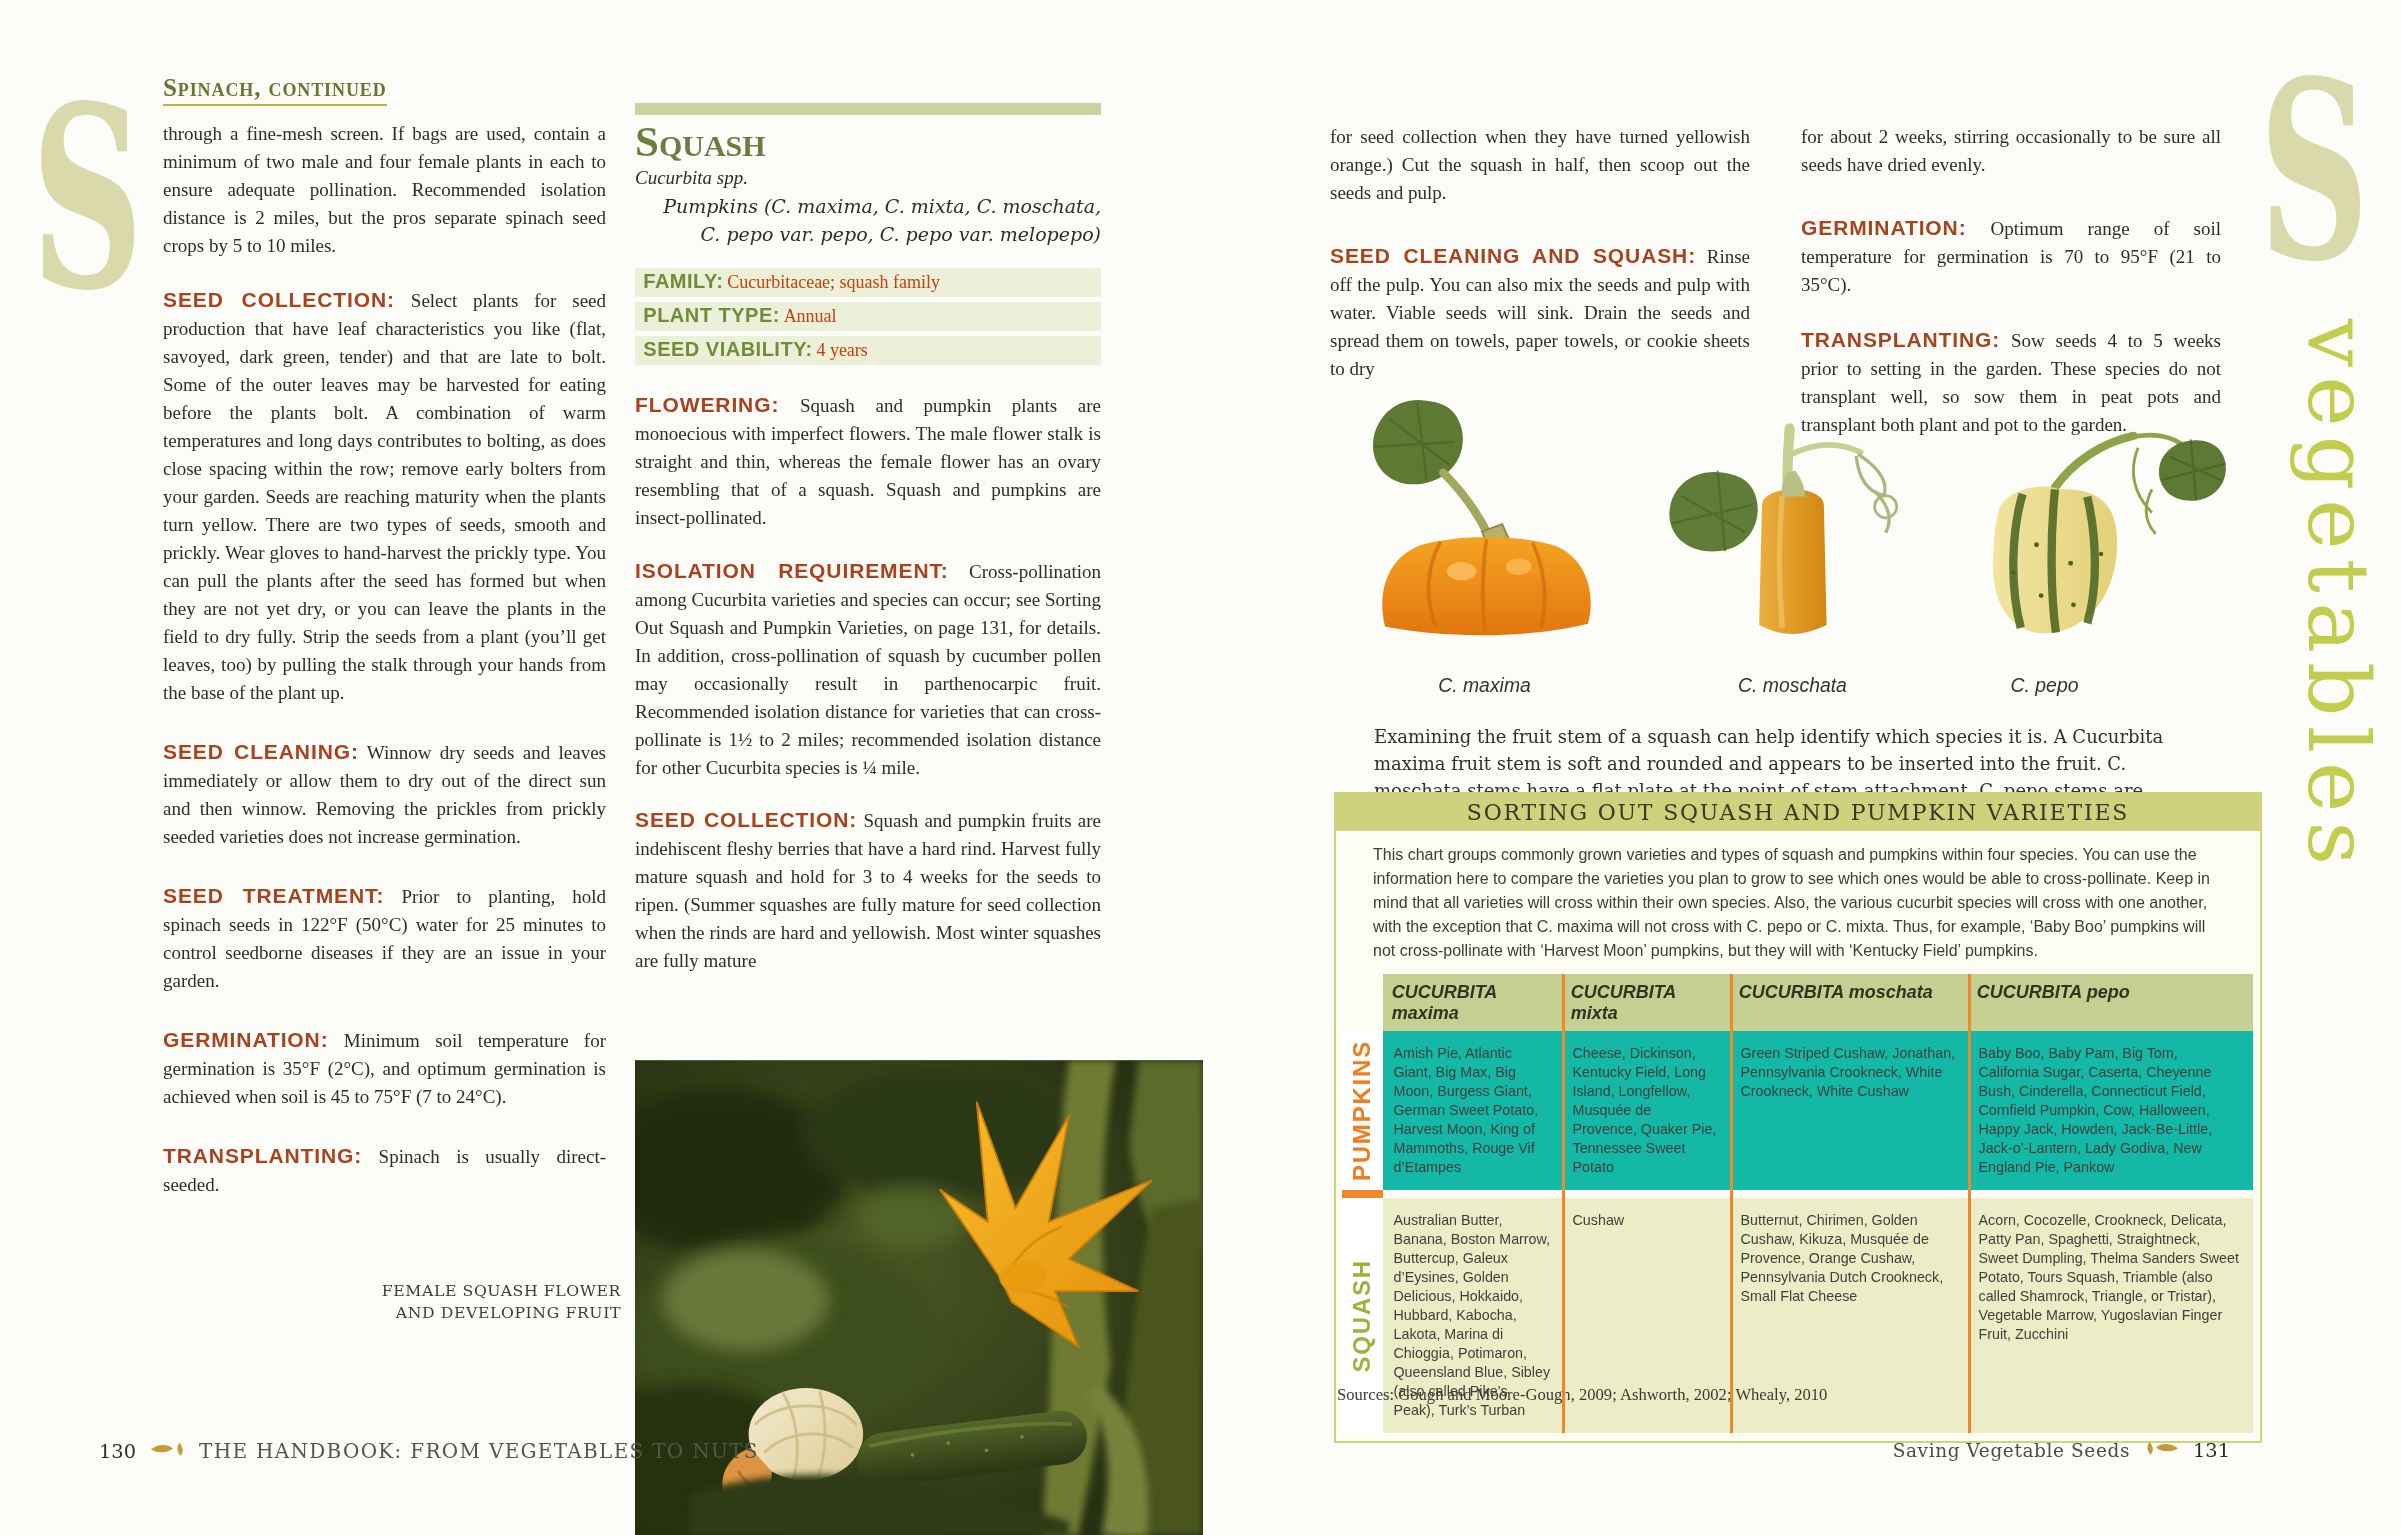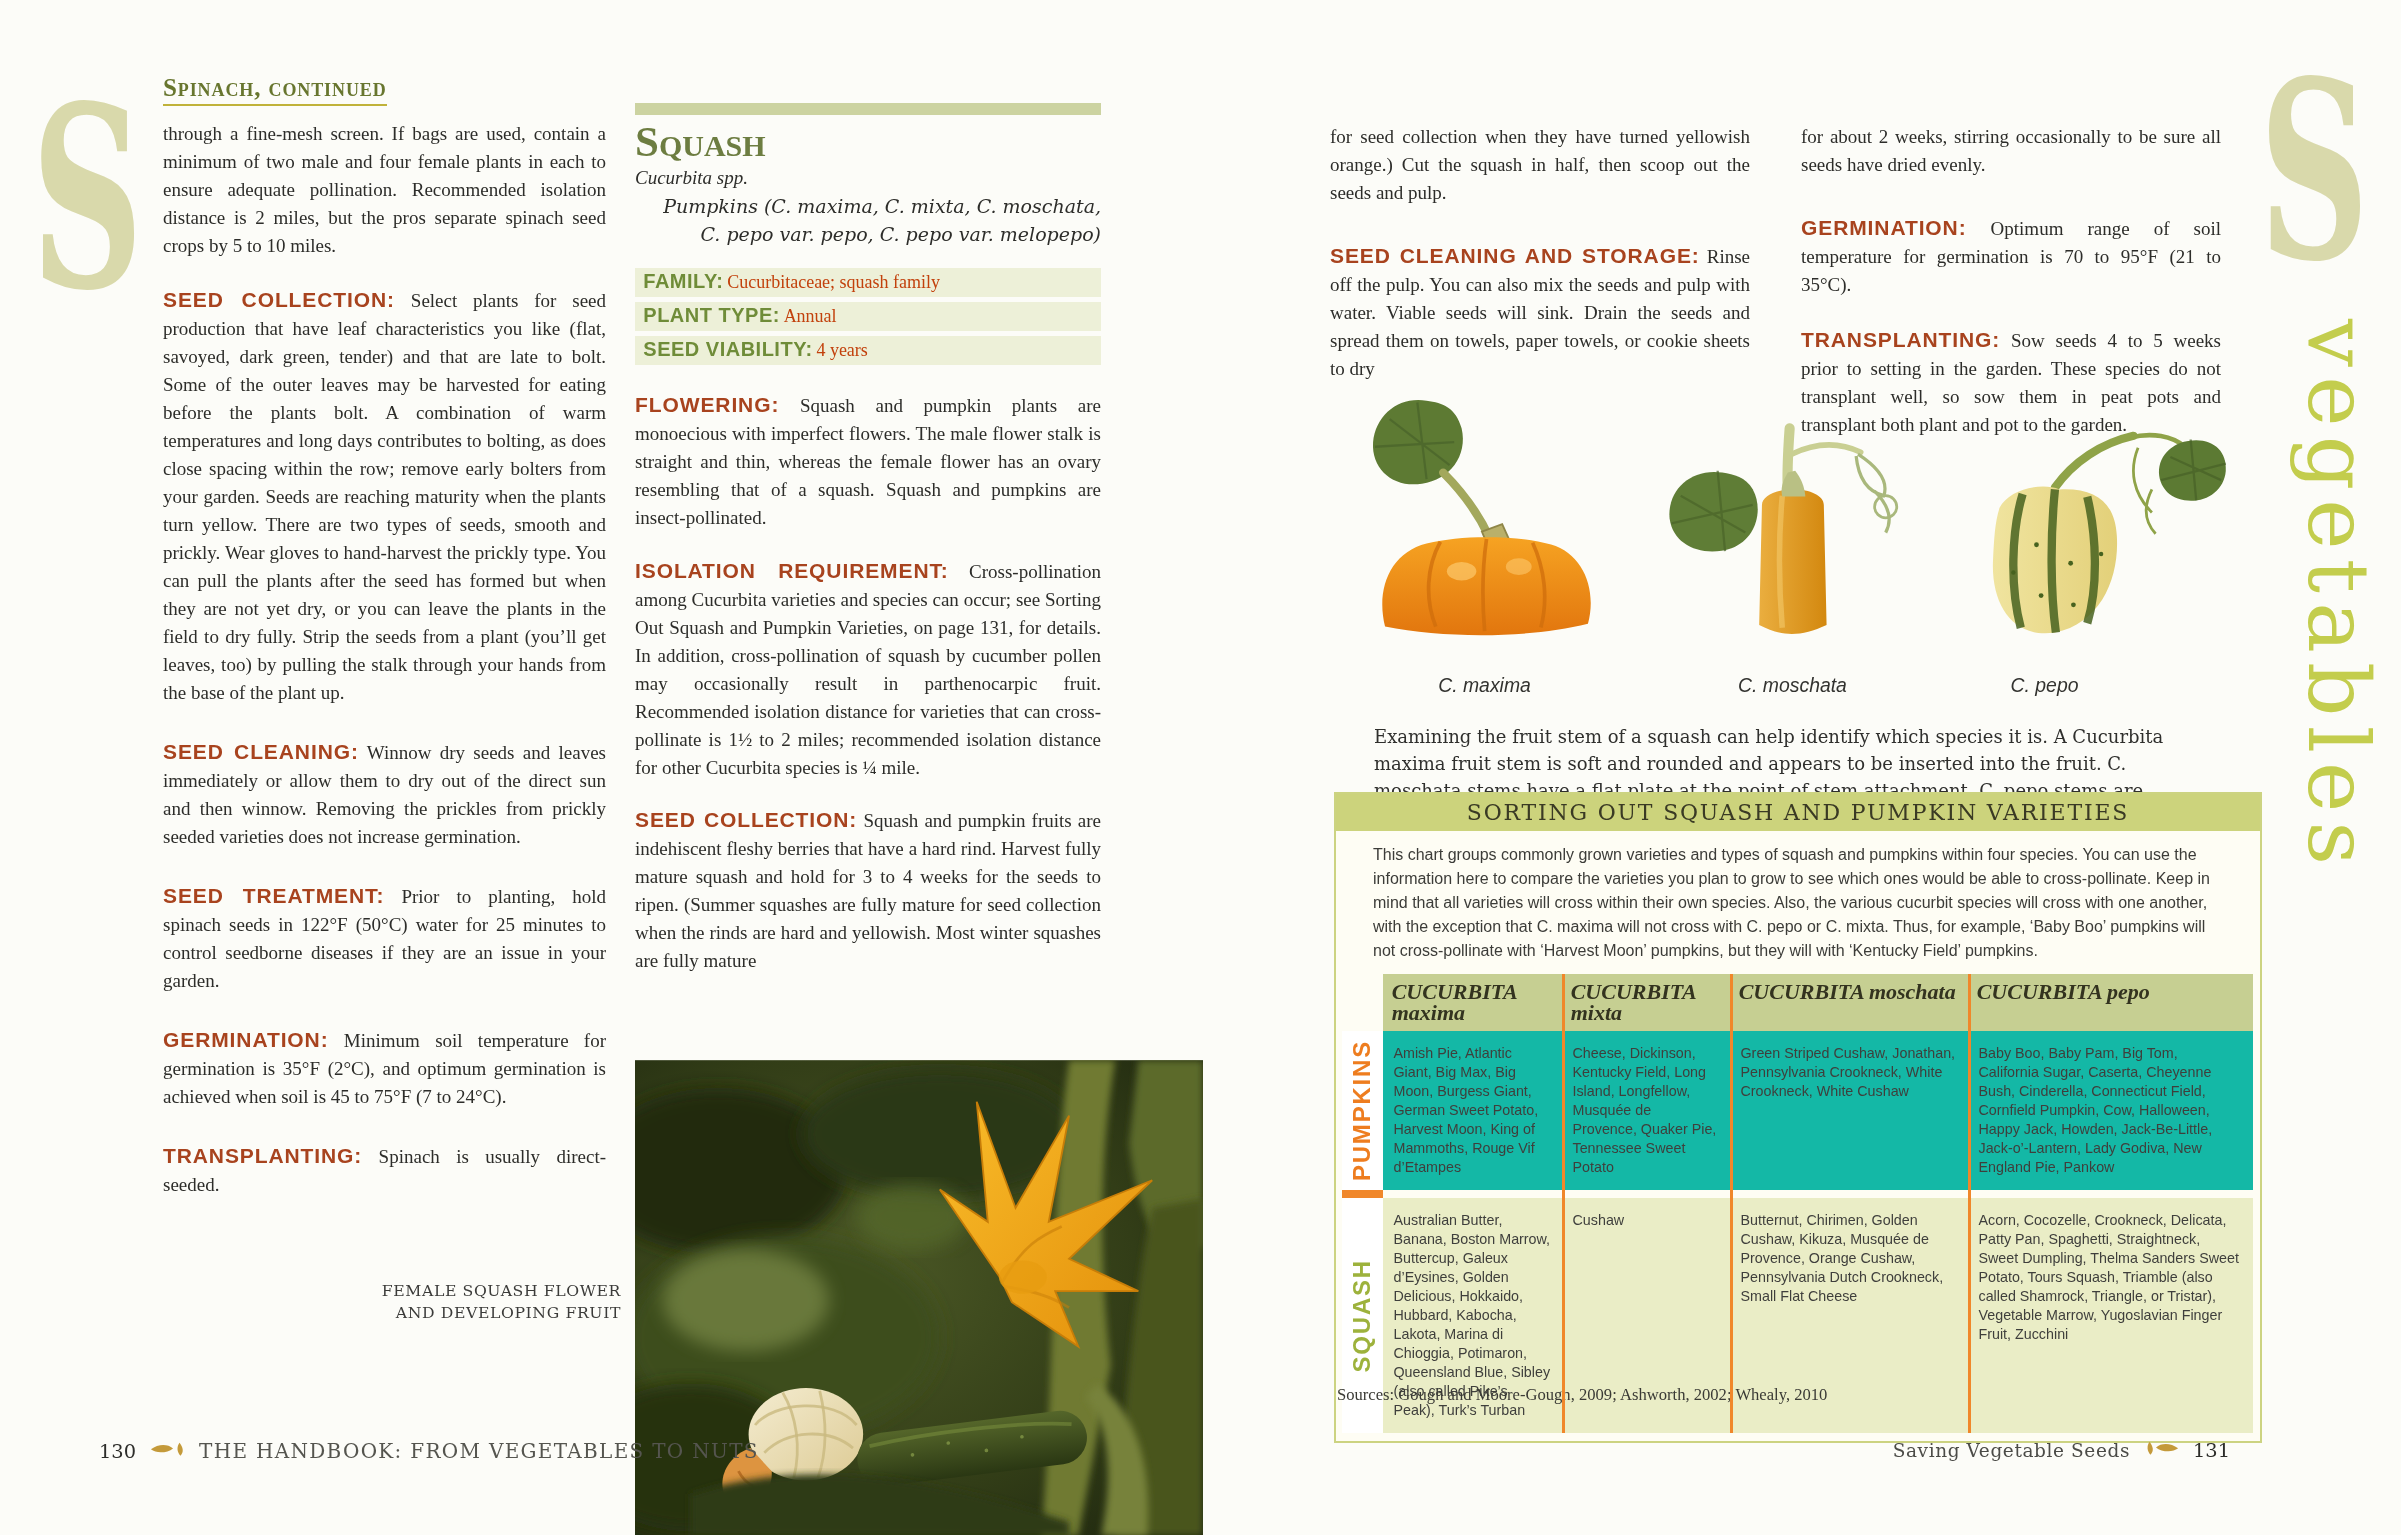--- a/index.html
+++ b/index.html
@@ -85,22 +85,22 @@
   }
   .vtable-intro{
     padding:12px 35px 0 37px;font-family:"Liberation Sans",sans-serif;
     font-size:16px;line-height:24px;color:#3c3c38;
   }
   .vgrid{
     position:relative;margin:11px 7.4px 7.4px 5.5px;
     display:grid;grid-template-columns:41px 179px 168px 238px 1fr;
   }
   .hcell{
-    background:#c6cf92;font-family:Liberation Serif, serif;font-style:italic;
-    font-weight:bold;font-size:22px;color:#33331f;padding:8.3px 9.2px;line-height:20.3px;
+    background:#c6cf92;font-family:Liberation Sans, sans-serif;font-style:italic;
+    font-weight:bold;font-size:18px;color:#33331f;padding:8.3px 9.2px;line-height:20.3px;
   }
   .hcell-empty{background:transparent;}
   .dcell{
     font-family:"Liberation Sans",sans-serif;font-size:14.3px;line-height:19px;
     color:#3f3f3c;padding:13px 11px;
   }
   .row-pumpkins{background:#14b8a6;}
   .row-squash{background:#eaedc6;}
   .lcell{
     display:flex;align-items:center;justify-content:center;background:#ffffff;
@@ -245,21 +245,21 @@
   </div>
 </div>
 
 <div>
 
   <div class="dropcap right">S</div>
   <div class="vtab">vegetables</div>
 
   <div class="col" style="left:1330px;top:123px;width:420px;">
     <p><span>for seed collection when they have turned yellowish orange.) Cut the squash in half, then scoop out the seeds and pulp.</span></p>
-    <p class="sec-lg sec"><span class="lbl">SEED CLEANING AND STORAGE:</span> <span>Rinse off the pulp. You can also mix the seeds and pulp with water. Viable seeds will sink. Drain the seeds and spread them on towels, paper towels, or cookie sheets to dry</span></p>
+    <p class="sec-lg sec"><span class="lbl">SEED CLEANING AND SQUASH:</span> <span>Rinse off the pulp. You can also mix the seeds and pulp with water. Viable seeds will sink. Drain the seeds and spread them on towels, paper towels, or cookie sheets to dry</span></p>
   </div>
 
   <div class="col" style="left:1801px;top:123px;width:420px;">
     <p><span>for about 2 weeks, stirring occasionally to be sure all seeds have dried evenly.</span></p>
     <p class="sec-lg sec"><span class="lbl">GERMINATION:</span> <span>Optimum range of soil temperature for germination is 70 to 95°F (21 to 35°C).</span></p>
     <p class="sec" style="margin-top:27px;"><span class="lbl">TRANSPLANTING:</span> <span>Sow seeds 4 to 5 weeks prior to setting in the garden. These species do not transplant well, so sow them in peat pots and transplant both plant and pot to the garden.</span></p>
   </div>
 
   <div class="abs" style="left:1362px;top:391px;">
     <svg width="249" height="248" viewBox="0 0 270 268" xmlns="http://www.w3.org/2000/svg">

